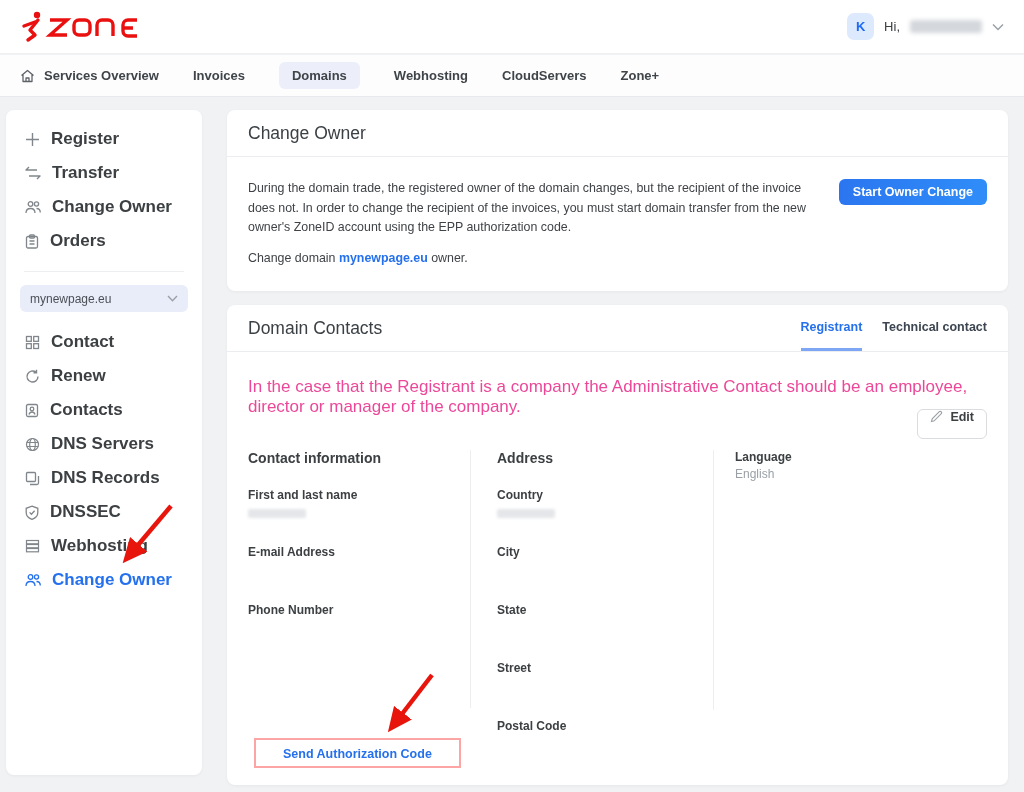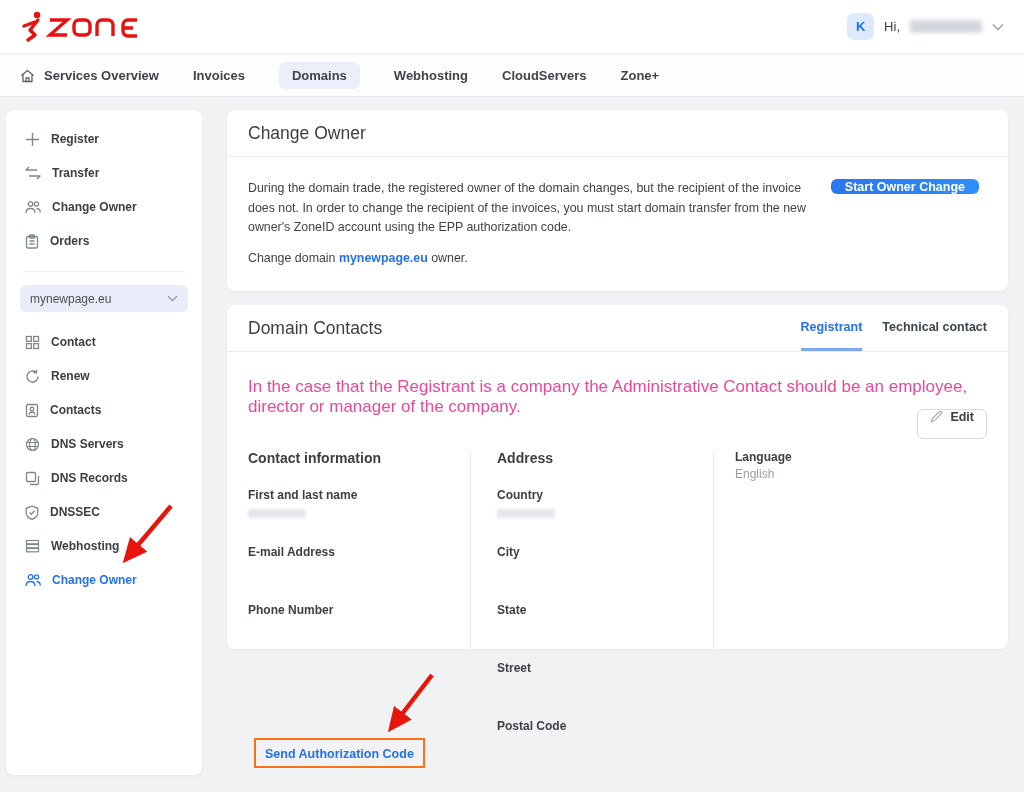--- a/index.html
+++ b/index.html
@@ -16,61 +16,61 @@
   .redact-name { width:72px; height:13px; background:#d4d7db; border-radius:3px; filter:blur(2px); }
   .chev { color:#9aa0a6; }
 
   
   .nav { position:absolute; top:55px; left:0; width:1024px; height:42px; background:#fdfdfe; border-bottom:1px solid #e7e9ec; display:flex; align-items:center; padding:0 20px; gap:34px; }
   .nav-item { display:flex; align-items:center; gap:9px; font-size:13px; font-weight:700; color:#3f4449; cursor:pointer; padding:6px 0; }
   .nav-item.pill { background:#eceffa; border-radius:6px; padding:6px 13px; }
 
   
   .sidebar { position:absolute; left:6px; top:110px; width:196px; height:665px; background:#fff; border-radius:8px; box-shadow:0 1px 3px rgba(60,64,67,.06); padding-top:12px; }
-  .side-item { height:34px; display:flex; align-items:center; gap:11px; padding-left:19px; font-size:12px; font-weight:600; color:#3c4043; cursor:pointer; }
+  .side-item { height:34px; display:flex; align-items:center; gap:11px; padding-left:19px; font-size:17px; font-weight:600; color:#3c4043; cursor:pointer; }
   .side-item svg { flex:0 0 auto; }
   .side-item.active { color:#2470ed; }
   .side-divider { border-top:1px solid #eceef0; margin:13px 18px; }
   .domain-select { margin:0 14px; height:27px; background:#e9edfa; border-radius:6px; display:flex; align-items:center; justify-content:space-between; padding:0 10px; font-size:12px; color:#4a4f55; cursor:pointer; }
   .side-group2 { margin-top:13px; }
 
   
   .card { position:absolute; left:227px; width:781px; background:#fff; border-radius:8px; box-shadow:0 1px 3px rgba(60,64,67,.06); }
   .card-head { position:relative; height:47px; border-bottom:1px solid #ebedf0; display:flex; align-items:center; padding:0 21px; }
   .card-title { font-size:17.5px; font-weight:500; color:#3b4045; }
 
   .card1 { top:110px; height:181px; }
   .card1-body { position:relative; padding:22px 21px 0 21px; }
   .desc { width:578px; font-size:12.4px; line-height:1.58; color:#3f4347; }
   .change-line { margin-top:13px; font-size:12.4px; color:#3f4347; }
   .domain-link { color:#2470ed; font-weight:700; cursor:pointer; }
-  .primary-btn { position:absolute; top:22px; right:29px; height:15px; padding:0 14px; border:none; border-radius:6px; background:linear-gradient(90deg,#2b76f0,#2f8df8); color:#fff; font-size:12.5px; font-weight:700; font-family:"Liberation Sans",sans-serif; cursor:pointer; }
-
-  .card2 { top:305px; height:344px; }
+  .primary-btn { position:absolute; top:22px; right:21px; height:26px; padding:0 14px; border:none; border-radius:6px; background:linear-gradient(90deg,#2b76f0,#2f8df8); color:#fff; font-size:12.5px; font-weight:700; font-family:"Liberation Sans",sans-serif; cursor:pointer; }
+
+  .card2 { top:305px; height:480px; }
   .tabs { position:absolute; right:21px; top:0; height:100%; display:flex; gap:20px; }
   .tab { height:100%; display:flex; align-items:center; font-size:12.5px; font-weight:700; color:#3c4550; border-bottom:3px solid transparent; cursor:pointer; }
   .tab.active { color:#2470ed; border-bottom-color:#7da7f4; }
   .card2-desc { padding:25px 21px 0 21px; font-size:17px; color:#ec4899; }
   .edit-btn { position:absolute; right:21px; top:104px; height:30px; padding:0 12px; background:#fff; border:1px solid #dadce0; border-radius:6px; display:flex; align-items:flex-start; gap:7px; font-size:12.5px; font-weight:700; color:#3c4043; cursor:pointer; font-family:"Liberation Sans",sans-serif; }
 
   .col { position:absolute; top:145px; }
   .col-1 { left:21px; width:215px; }
   .col-2 { left:270px; width:200px; }
   .col-3 { left:508px; width:250px; }
   .col-heading { font-size:14px; font-weight:700; color:#3c4043; margin-bottom:22px; }
   .field { margin-bottom:27px; }
   .field-label { font-size:12px; font-weight:700; color:#3c4043; }
   .field-value { font-size:12px; color:#9aa0a6; margin-top:3px; min-height:14px; }
   .redact-val { width:58px; height:9px; background:#e4e6e9; border-radius:2px; filter:blur(1.5px); margin-top:7px; }
   .vdiv { position:absolute; top:145px; width:1px; background:#eceef0; }
   .vdiv-1 { left:243px; height:258px; }
   .vdiv-2 { left:486px; height:260px; }
 
   .auth-wrap { position:absolute; left:27px; top:433px; }
-  .auth-box { border:2px solid #f97316; padding:4px 9px; display:inline-block; }
+  .auth-box { border:2px solid #fca5a5; padding:4px 27px; display:inline-block; }
   .auth-link { font-size:12.5px; font-weight:700; color:#2470ed; cursor:pointer; }
 
   .annot { position:absolute; pointer-events:none; }
 </style>
 </head>
 <body>
 
 <div class="page">
 
   <div class="header">

